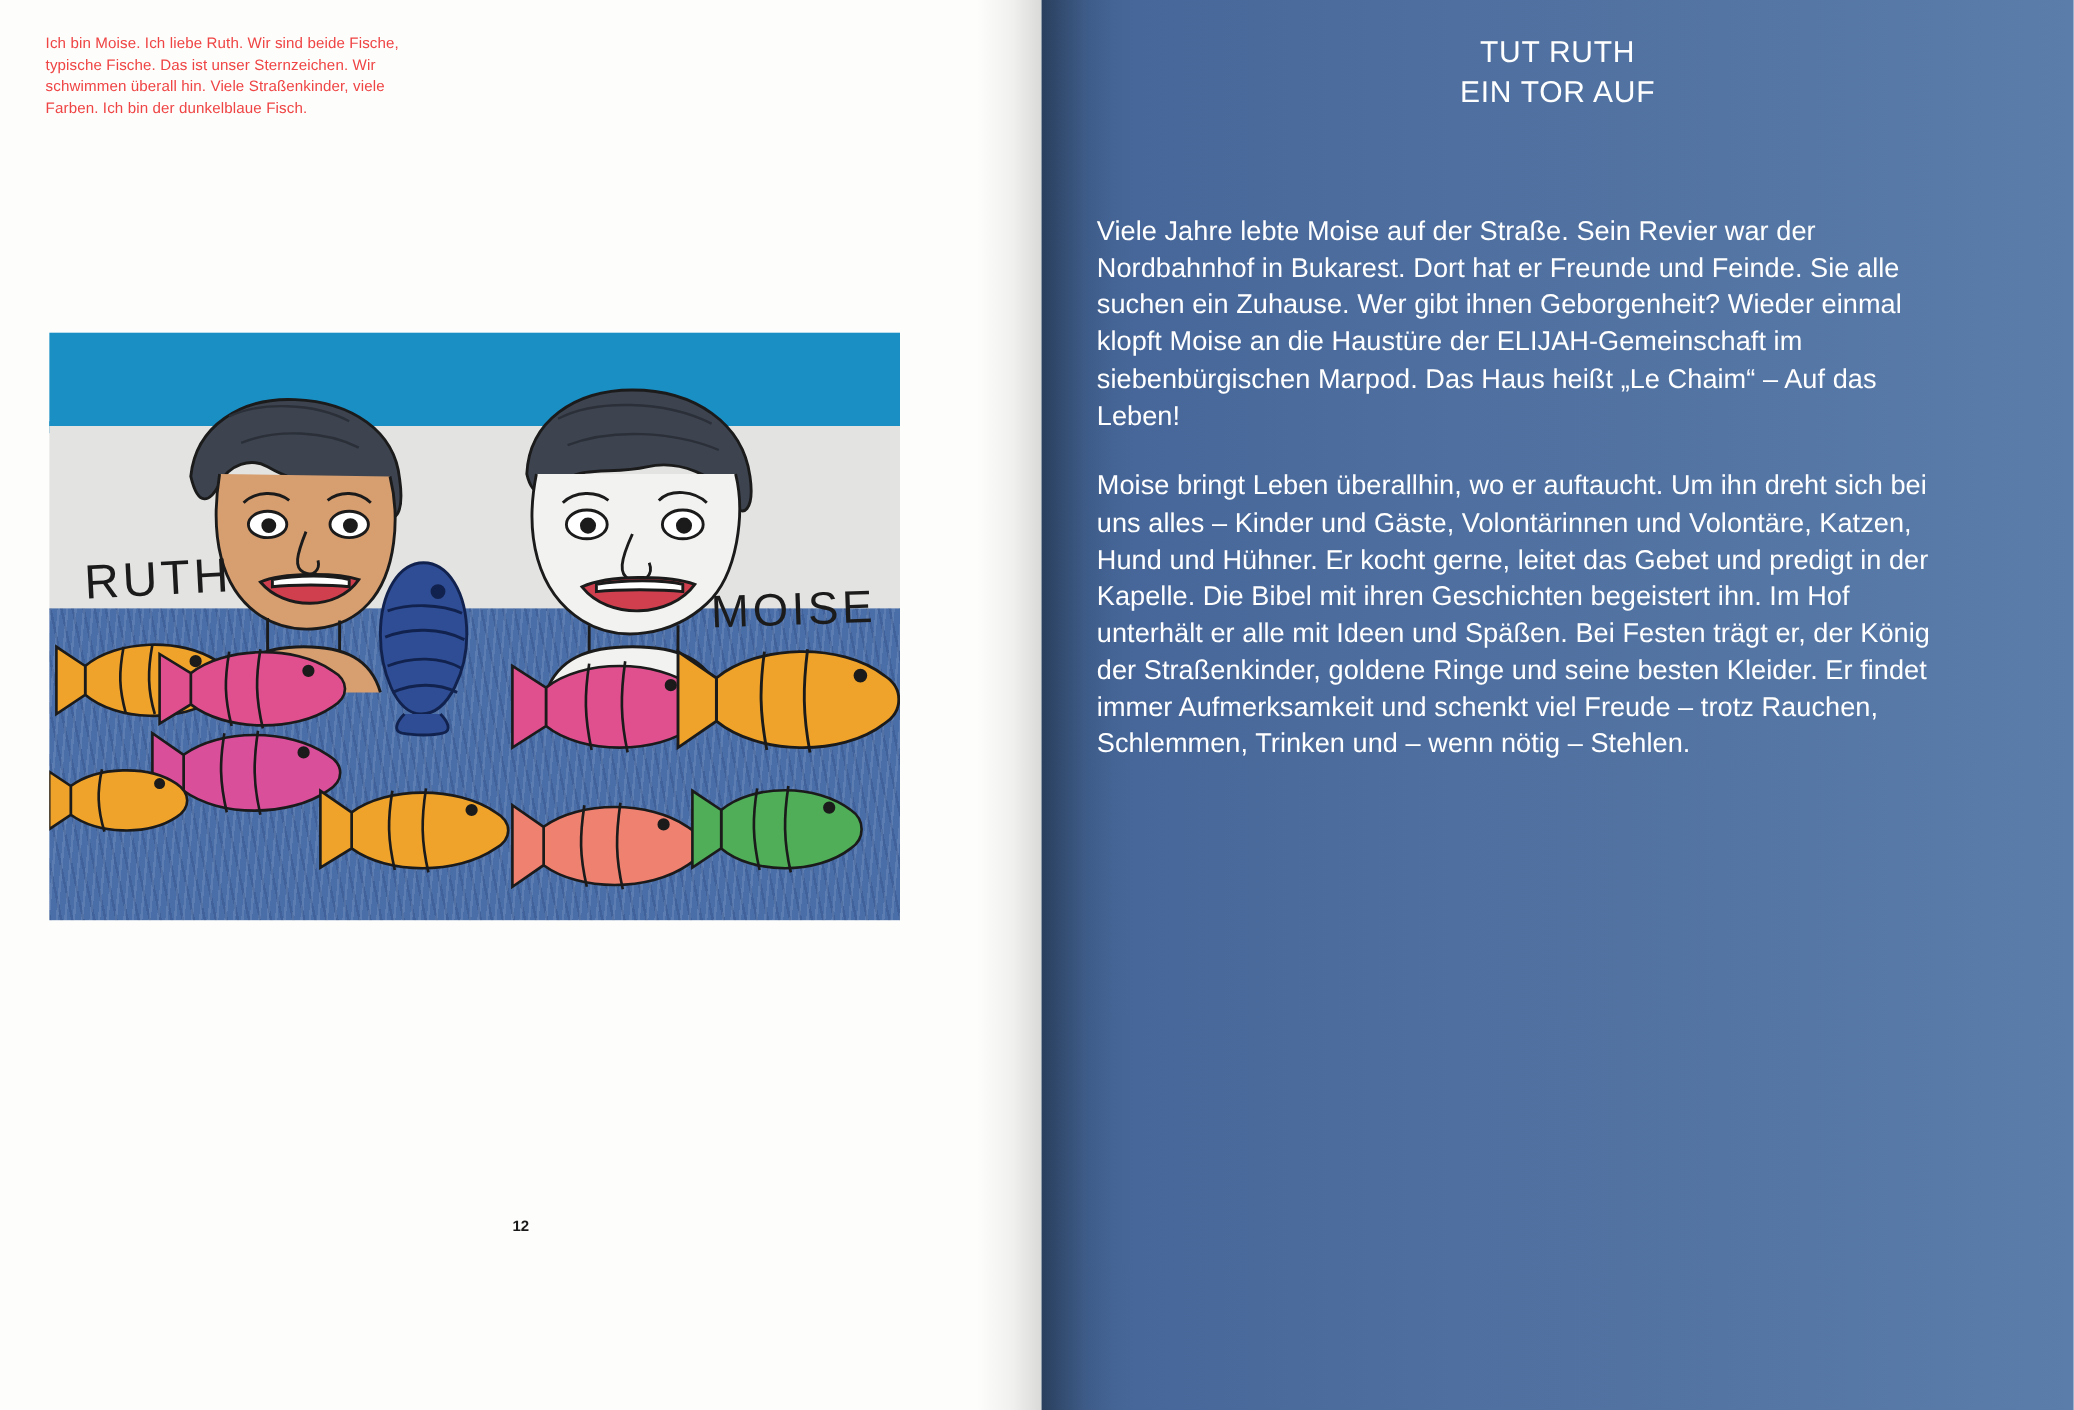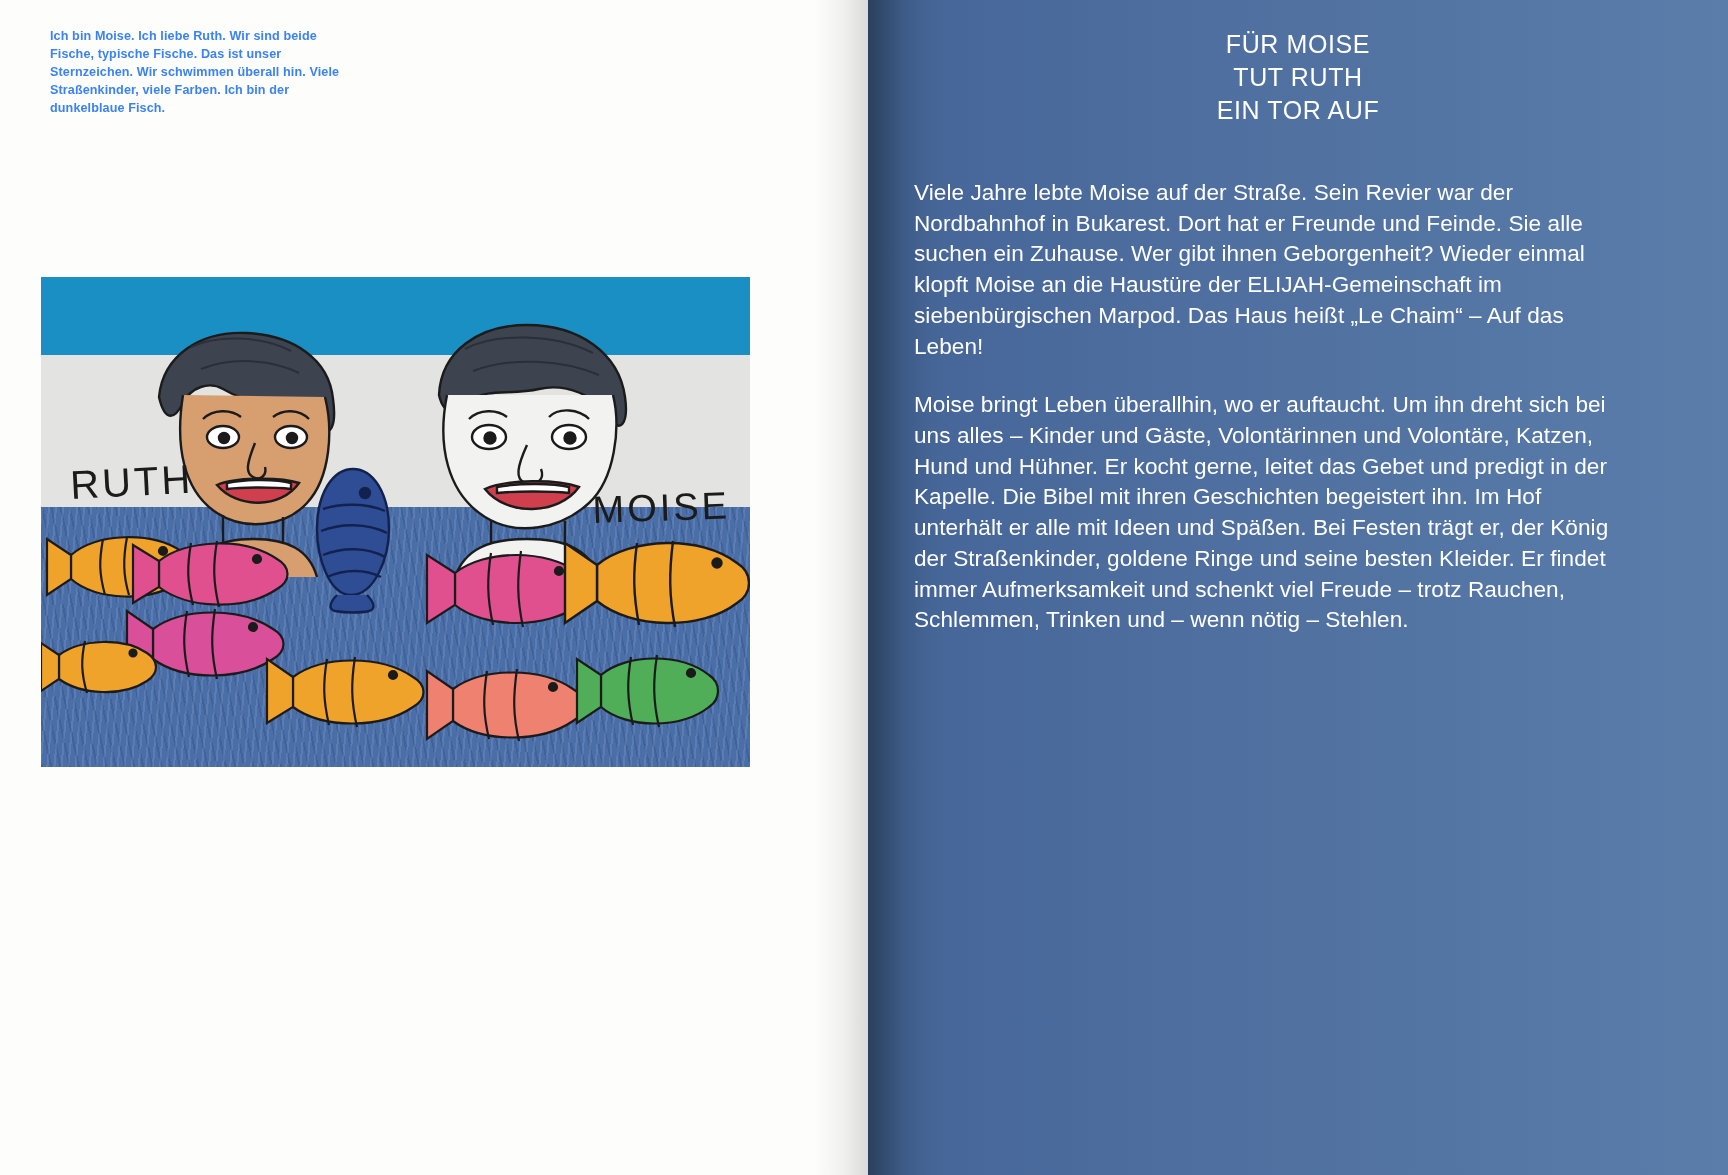--- a/index.html
+++ b/index.html
@@ -23,27 +23,27 @@
   
   .page-left {
     position: relative;
     width: 868px;
     height: 1175px;
     background: #fdfdfb;
     flex: 0 0 868px;
   }
   .caption {
     position: absolute;
-    left: 50px;
+    left: 38px;
     top: 28px;
     width: 300px;
     font-size: 12.6px;
     line-height: 1.42;
-    color: #3b82f6;
-    font-weight: 700;
+    color: #ef4444;
+    font-weight: 400;
     letter-spacing: 0.1px;
   }
 
   
   .artwork {
     position: absolute;
     left: 41px;
     top: 277px;
     width: 709px;
     height: 490px;
@@ -272,28 +272,28 @@
         <g stroke="#1b1b1b" stroke-width="2.4">
           <path d="M556 288 C590 260, 660 258, 696 286 C712 296, 712 316, 696 326 C660 354, 590 352, 556 324 Z" fill="#f0a32a"></path>
           <path d="M556 288 L524 266 L524 346 L556 324 Z" fill="#f0a32a"></path>
           <circle cx="676" cy="286" r="4.5" fill="#1b1b1b"></circle>
           <path d="M596 266 C592 296, 592 316, 598 348" fill="none"></path>
           <path d="M632 264 C628 296, 628 318, 634 350" fill="none"></path>
         </g>
       </svg>
     </div>
 
+    <div class="page-number">12</div>
     <div class="gutter-shadow"></div>
   </div>
 
   <div class="page-right">
     <div class="inner-shadow"></div>
 
     <div class="headline">
-      <div>FÜR MOISE</div>
       <div>TUT RUTH</div>
       <div>EIN TOR AUF</div>
     </div>
 
     <div class="body-text">
       <p>Viele Jahre lebte Moise auf der Straße. Sein Revier war der Nordbahnhof in Bukarest. Dort hat er Freunde und Feinde. Sie alle suchen ein Zuhause. Wer gibt ihnen Geborgenheit? Wieder einmal klopft Moise an die Haustüre der ELIJAH-Gemeinschaft im siebenbürgischen Marpod. Das Haus heißt „Le Chaim“ – Auf das Leben!</p>
       <p>Moise bringt Leben überallhin, wo er auftaucht. Um ihn dreht sich bei uns alles – Kinder und Gäste, Volontärinnen und Volontäre, Katzen, Hund und Hühner. Er kocht gerne, leitet das Gebet und predigt in der Kapelle. Die Bibel mit ihren Geschichten begeistert ihn. Im Hof unterhält er alle mit Ideen und Späßen. Bei Festen trägt er, der König der Straßenkinder, goldene Ringe und seine besten Kleider. Er findet immer Aufmerksamkeit und schenkt viel Freude – trotz Rauchen, Schlemmen, Trinken und – wenn nötig – Stehlen.</p>
     </div>
   </div>
 

